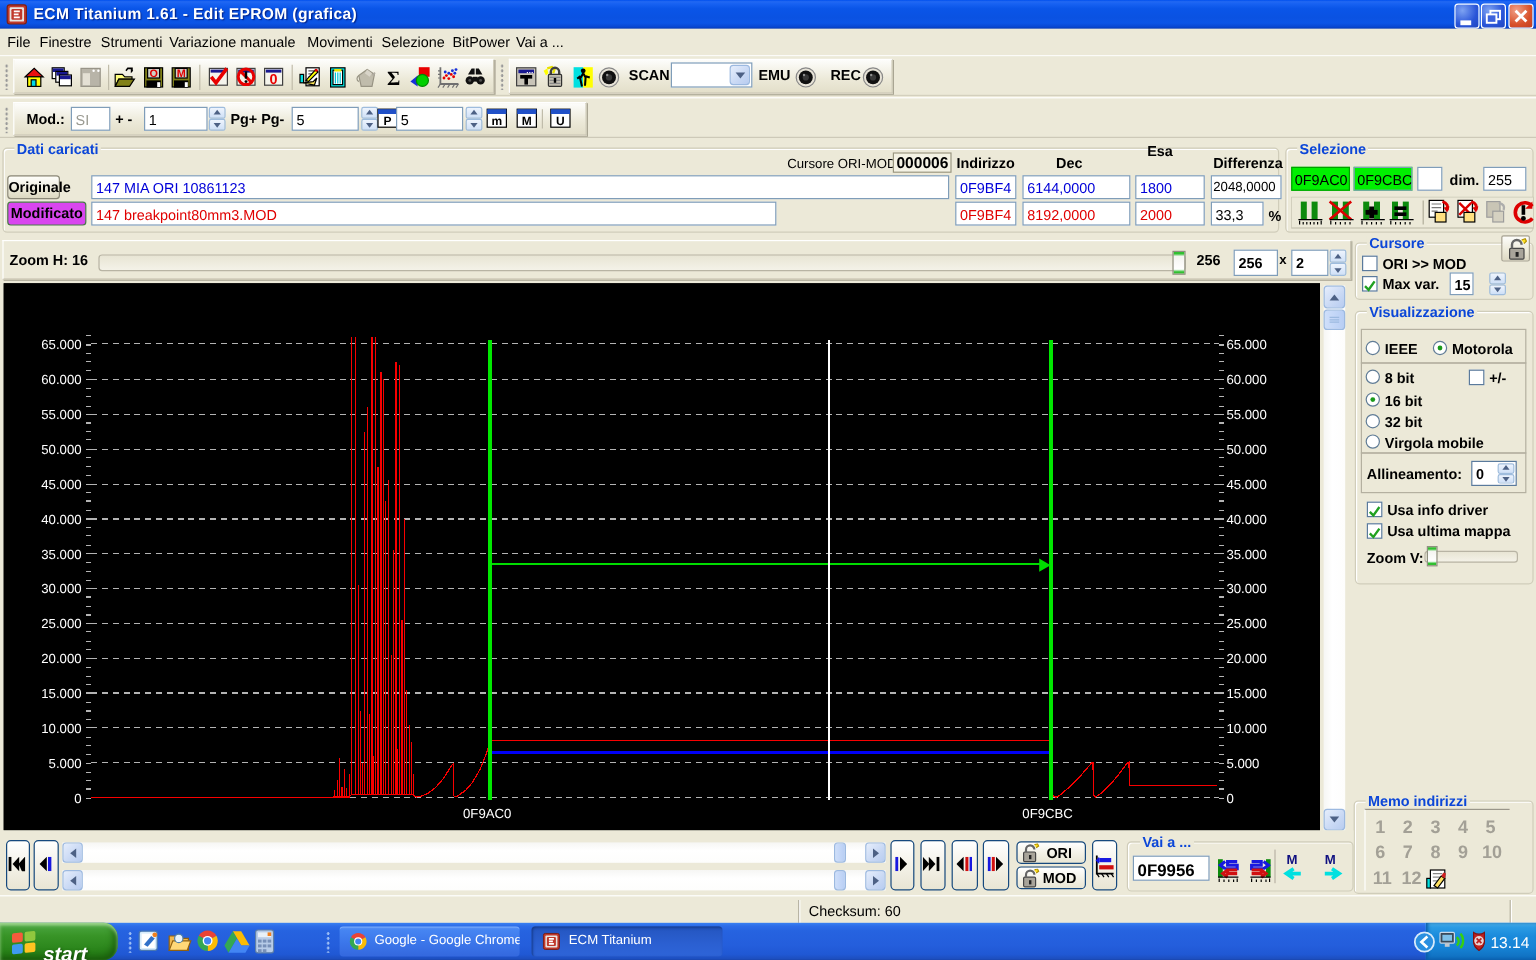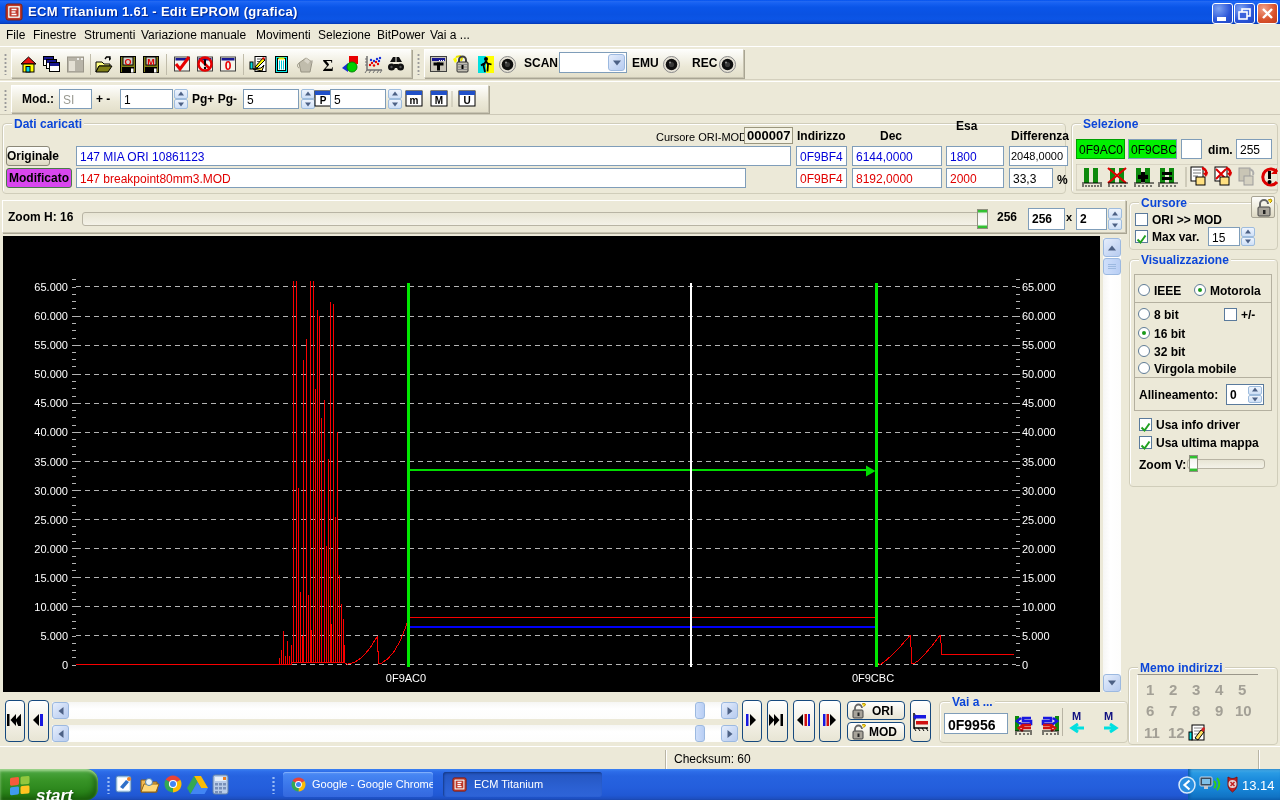--- a/index.html
+++ b/index.html
@@ -308,29 +308,29 @@
           <rect x="1" y="1" width="16" height="4" fill="#2050c8"></rect>
           <text x="9" y="14" font-size="10" font-weight="bold" text-anchor="middle" font-family="Liberation Sans">U</text>
         </g>
   <line x1="47" y1="1" x2="47" y2="17" stroke="#c0bcaa"></line>
  </svg>
 </div>
 
 <div class="grp" style="left:2px;top:123px;width:1064px;height:71px"></div>
 <div class="grplab" style="left:12px;top:117px">Dati caricati</div>
 <span style="position:absolute;left:656px;top:131px;font-size:11px">Cursore ORI-MOD</span>
-<div class="field" style="left:744px;top:127px;width:49px;height:17px;background:#f4f2e4;border-color:#9a967f;font-weight:bold;padding:0 2px;font-size:13px">000007</div>
+<div class="field" style="left:744px;top:127px;width:49px;height:17px;background:#f4f2e4;border-color:#9a967f;font-weight:bold;padding:0 2px;font-size:13px">000006</div>
 <span class="lab12" style="left:797px;top:129px">Indirizzo</span>
 <span class="lab12" style="left:880px;top:129px">Dec</span>
 <span class="lab12" style="left:956px;top:119px">Esa</span>
 <span class="lab12" style="left:1011px;top:129px">Differenza</span>
 <button class="xpb" style="left:6px;top:146px;width:44px;height:20px">Originale</button>
 <button class="xpb" style="left:6px;top:168px;width:66px;height:20px;background:#d946ef;border-color:#4a7a4a">Modificato</button>
 <div class="field" style="left:76px;top:146px;width:715px;height:20px;color:#0000d8">147 MIA ORI 10861123</div>
-<div class="field" style="left:76px;top:168px;width:670px;height:20px;color:#e00000">147 breakpoint80mm3.MOD</div>
+<div class="field" style="left:76px;top:168px;width:571px;height:20px;color:#e00000">147 breakpoint80mm3.MOD</div>
 <div class="field" style="left:796px;top:146px;width:51px;height:20px;color:#0000d8">0F9BF4</div>
 <div class="field" style="left:852px;top:146px;width:90px;height:20px;color:#0000d8">6144,0000</div>
 <div class="field" style="left:946px;top:146px;width:58px;height:20px;color:#0000d8">1800</div>
 <div class="field" style="left:1009px;top:146px;width:59px;height:20px;font-size:11px;padding:3px 1px">2048,0000</div>
 <div class="field" style="left:796px;top:168px;width:51px;height:20px;color:#e00000">0F9BF4</div>
 <div class="field" style="left:852px;top:168px;width:90px;height:20px;color:#e00000">8192,0000</div>
 <div class="field" style="left:946px;top:168px;width:58px;height:20px;color:#e00000">2000</div>
 <div class="field" style="left:1009px;top:168px;width:44px;height:20px">33,3</div>
 <span class="lab12" style="left:1057px;top:173px">%</span>
 
@@ -418,21 +418,21 @@
     </div>
 
 <div class="grp" style="left:1129px;top:202px;width:149px;height:48px"></div>
 <div class="grplab" style="left:1139px;top:196px">Cursore</div>
 <div class="chk" style="left:1135px;top:213px"></div>
 <span class="lab12" style="left:1152px;top:213px">ORI &gt;&gt; MOD</span>
 <div class="chk" style="left:1135px;top:230px"><svg width="11" height="11">
         <path d="M1.5 5.5l3 3 5-7" stroke="#21a121" stroke-width="2" fill="none"></path>
       </svg></div>
 <span class="lab12" style="left:1152px;top:230px">Max var.</span>
-<div class="field" style="left:1208px;top:227px;width:32px;height:19px;font-weight:normal">15</div>
+<div class="field" style="left:1208px;top:227px;width:20px;height:19px;font-weight:bold">15</div>
 <div class="spin" style="left:1241px;top:227px;height:19px">
       <div class="up"></div>
       <div class="dn"></div>
     </div>
 <div class="abs" style="left:1251px;top:196px;width:24px;height:22px;background:linear-gradient(180deg,#fdfdfb,#ece9d8 60%,#ded9c4);border:1px solid #a8a494;border-radius:2px"></div>
 <svg id="padlock" style="position:absolute;left:1255px;top:198px" width="20" height="20">
       <path d="M13 2l3-1 1 2-2 2" fill="#ffe020" stroke="#b09000"></path>
       <rect x="3" y="9" width="12" height="9" rx="1" fill="#a8a49a" stroke="#444"></rect>
       <path d="M5 9V6a4 4 0 018 0" fill="none" stroke="#666" stroke-width="2"></path>
       <rect x="8" y="12" width="2.5" height="4" fill="#222"></rect>

